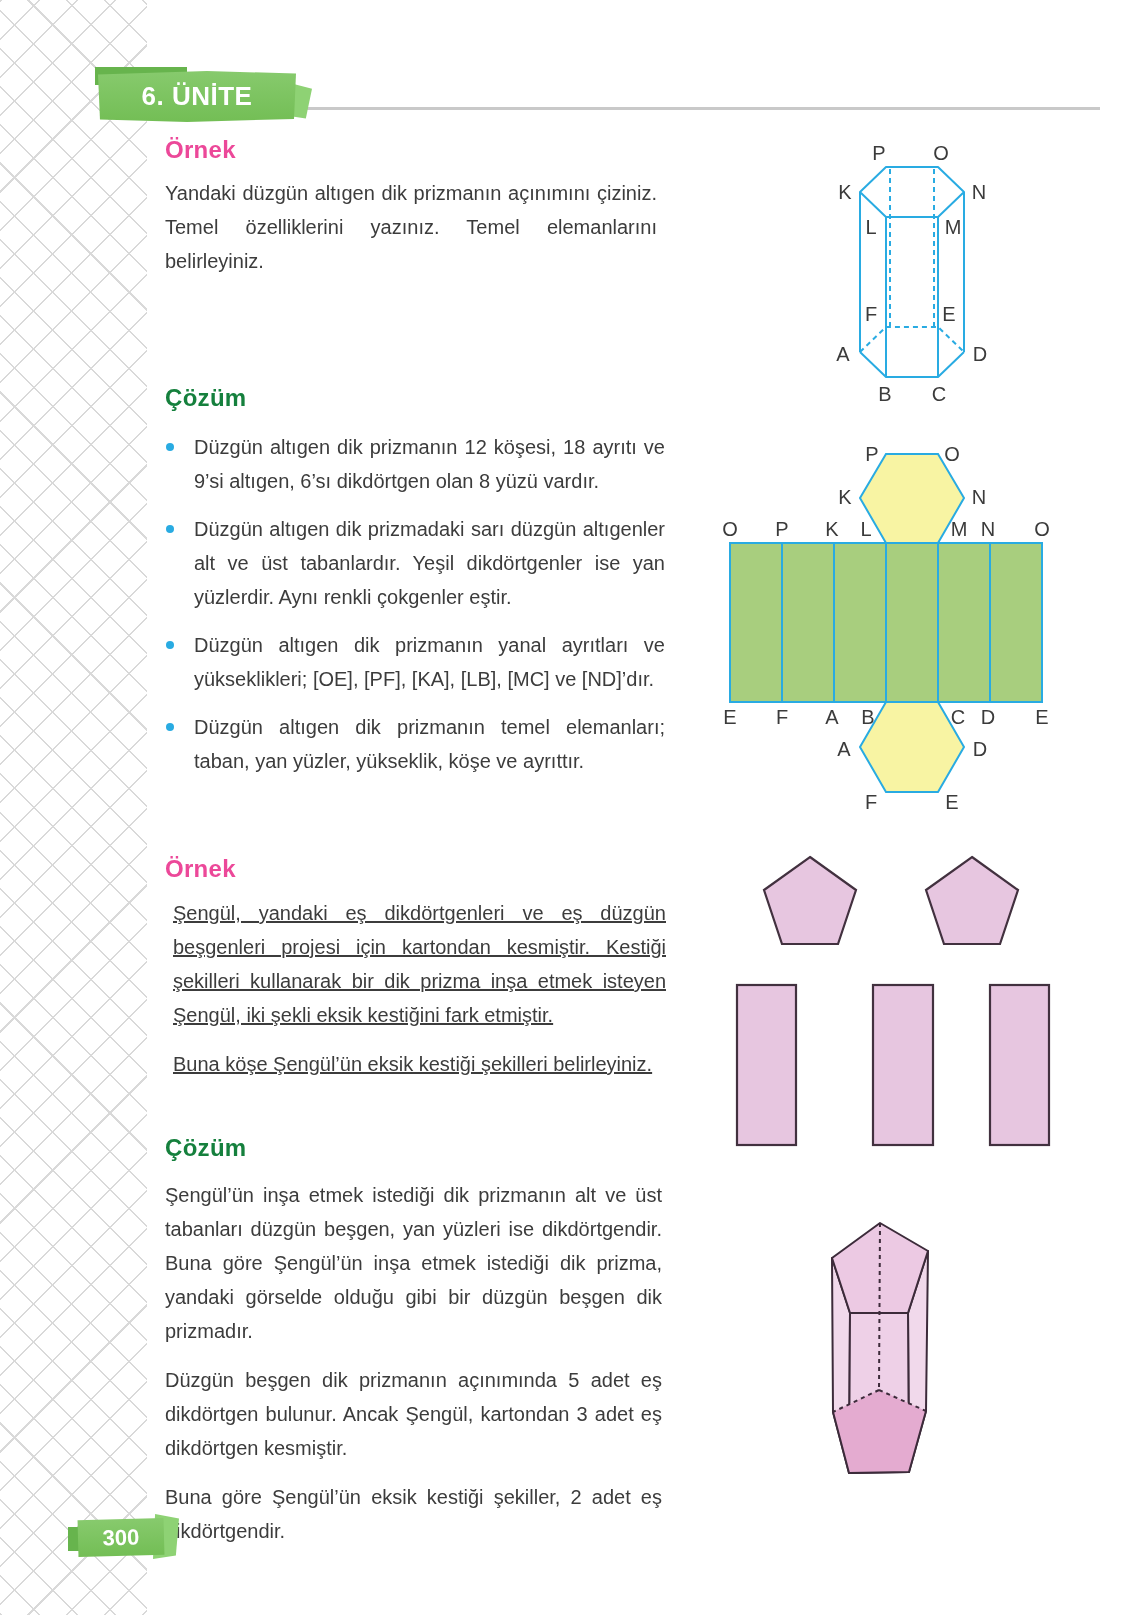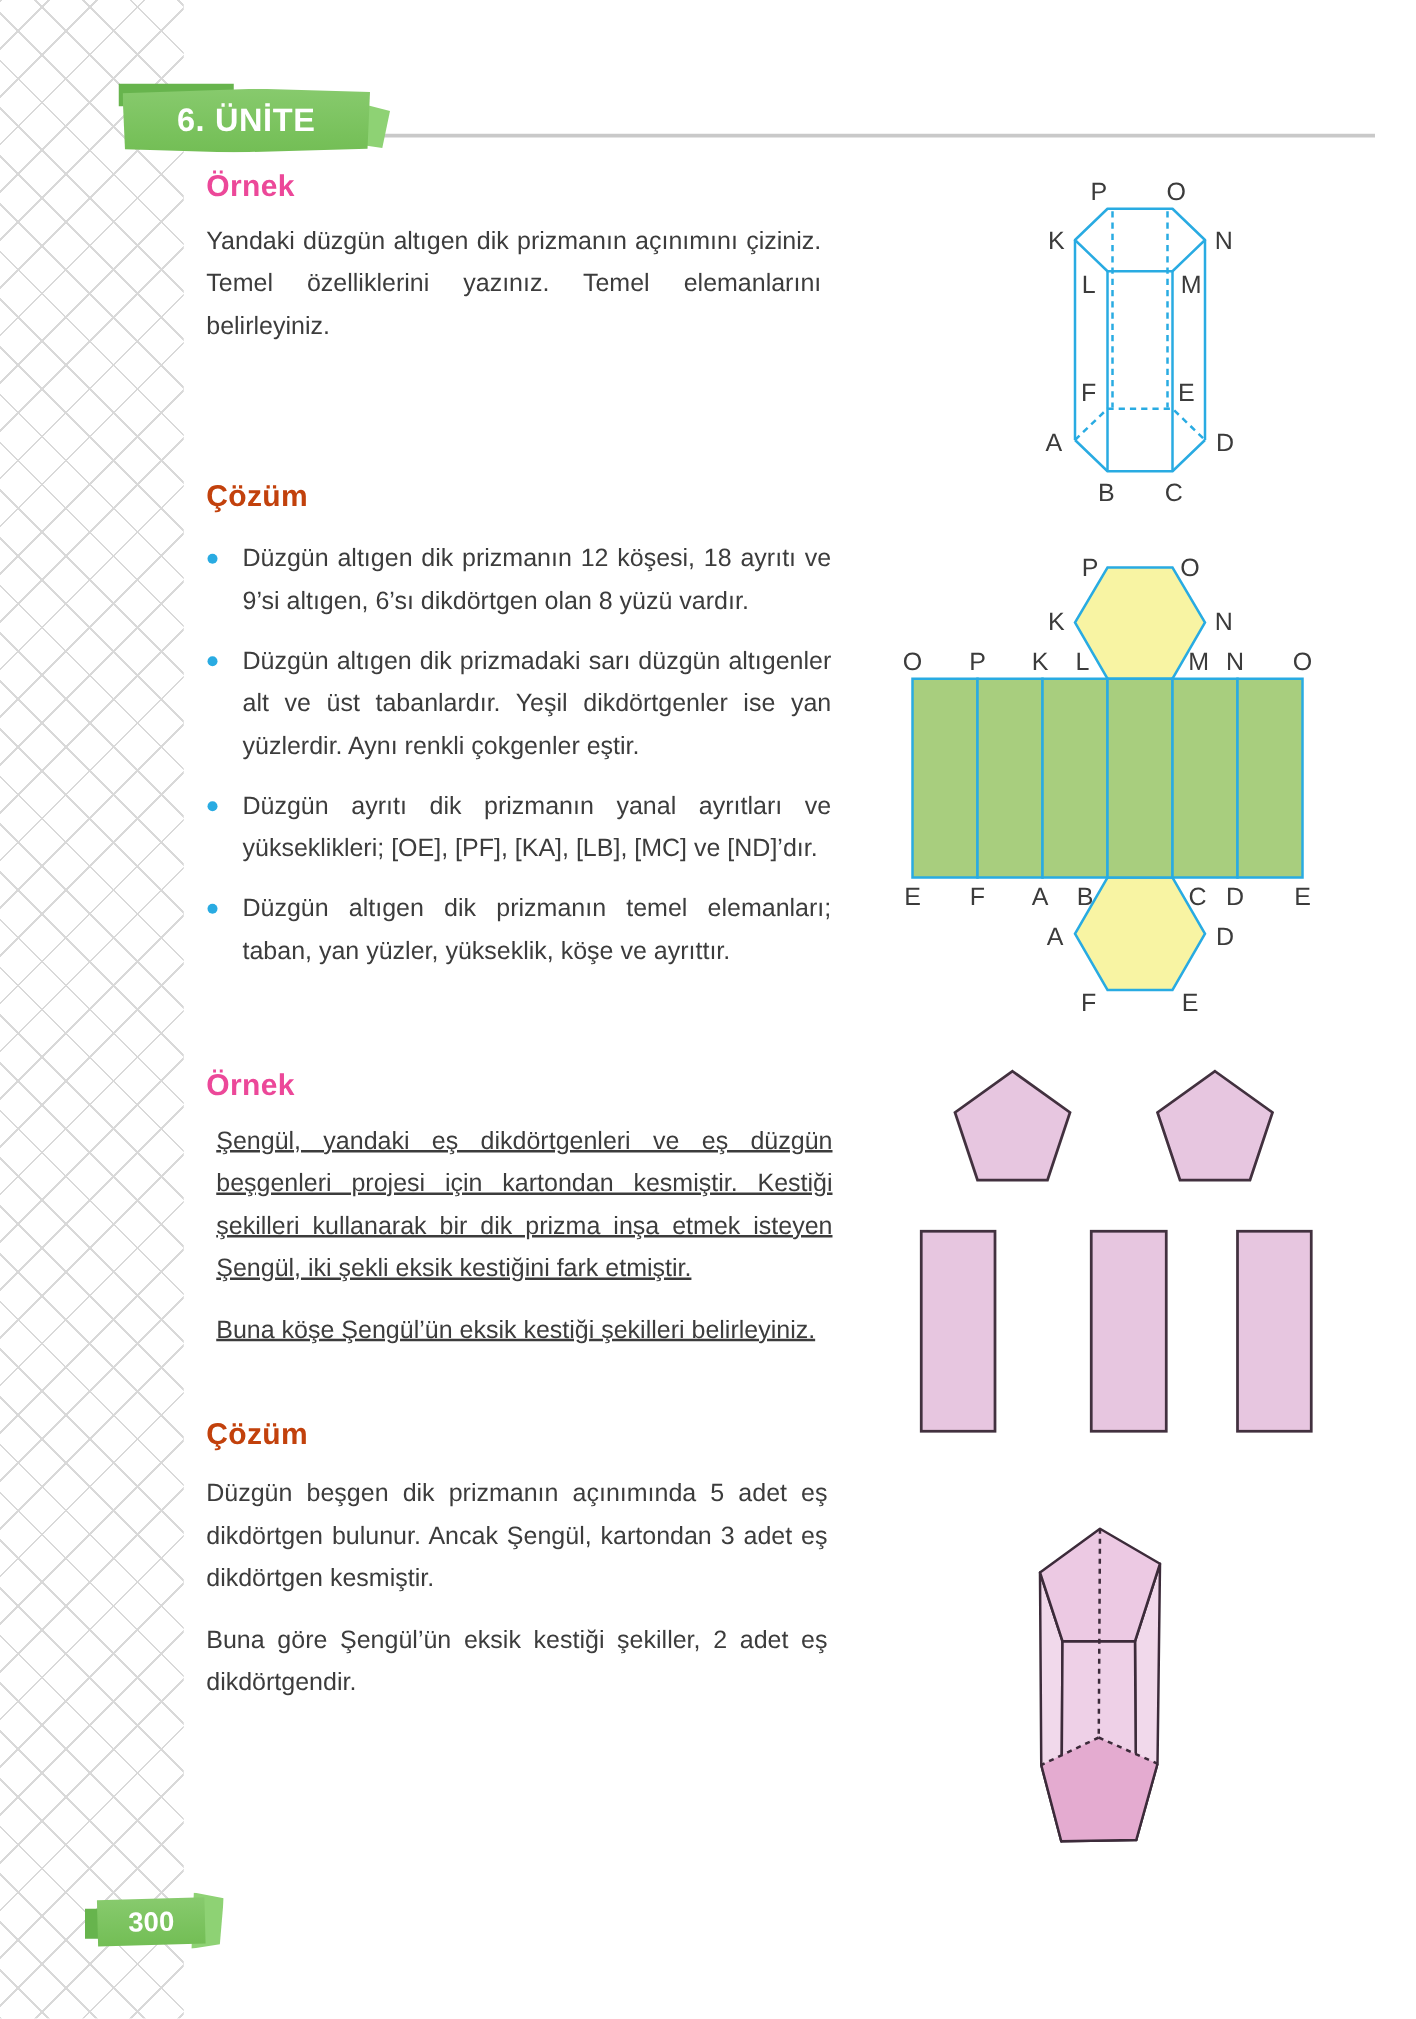--- a/index.html
+++ b/index.html
@@ -22,21 +22,21 @@
   .unit-badge .fold{right:-16px;top:9px;width:28px;height:40px;clip-path:polygon(0 4%,100% 22%,78% 96%,0 88%);}
   .unit-badge .main{clip-path:polygon(0 7%,55% 0,100% 5%,99% 94%,45% 100%,1% 95%);font-size:26px;letter-spacing:.5px;}
   .page-badge{left:78px;top:1519px;width:86px;height:37px;}
   .page-badge .flap{left:-10px;top:8px;width:16px;height:24px;}
   .page-badge .fold{right:-15px;top:-5px;width:26px;height:45px;clip-path:polygon(8% 0,100% 10%,88% 92%,0 100%);}
   .page-badge .main{transform:rotate(-1.5deg);font-size:22px;}
 
   
   .h{position:absolute;font-weight:700;font-size:24px;letter-spacing:.3px;margin:0;}
   .h.orange{color:#ec4899;}
-  .h.cyan{color:#c2410c;}
+  .h.cyan{color:#15803d;}
   .tblock{position:absolute;font-size:20px;line-height:34px;text-align:justify;}
   .tblock p{margin:0;}
   .tblock p + p{margin-top:15px;}
   .sol-intro{margin:0 0 14px 28px;}
   .bullet-item{display:flex;margin-bottom:14px;}
   .bullet-item .dot{flex:none;width:8px;height:8px;border-radius:50%;background:#29abe2;margin:13px 20px 0 1px;}
   .bullet-item .btxt{flex:1;text-align:justify;}
 
   
   .fig{position:absolute;}
@@ -99,21 +99,21 @@
     <div class="bullet-item">
       <span class="dot"></span>
       <span class="btxt">Düzgün altıgen dik prizmanın 12 köşesi, 18 ayrıtı ve 9’si altıgen, 6’sı dikdörtgen olan 8 yüzü vardır.</span>
     </div>
     <div class="bullet-item">
       <span class="dot"></span>
       <span class="btxt">Düzgün altıgen dik prizmadaki sarı düzgün altıgenler alt ve üst tabanlardır. Yeşil dikdörtgenler ise yan yüzlerdir. Aynı renkli çokgenler eştir.</span>
     </div>
     <div class="bullet-item">
       <span class="dot"></span>
-      <span class="btxt">Düzgün ayrıtı dik prizmanın yanal ayrıtları ve yükseklikleri; [OE], [PF], [KA], [LB], [MC] ve [ND]’dır.</span>
+      <span class="btxt">Düzgün altıgen dik prizmanın yanal ayrıtları ve yükseklikleri; [OE], [PF], [KA], [LB], [MC] ve [ND]’dır.</span>
     </div>
     <div class="bullet-item">
       <span class="dot"></span>
       <span class="btxt">Düzgün altıgen dik prizmanın temel elemanları; taban, yan yüzler, yükseklik, köşe ve ayrıttır.</span>
     </div>
   </div>
 
   <svg class="fig" style="left:700px;top:423px;width:360px;height:390px;" viewBox="700 423 360 390">
     <polygon class="net-hex" points="886,454 938,454 964,498 938,543 886,543 860,498" fill="#f8f4a3"></polygon>
     <polygon class="net-hex" points="886,702 938,702 964,747 938,792 886,792 860,747" fill="#f8f4a3"></polygon>
@@ -156,20 +156,21 @@
   <svg class="fig" style="left:700px;top:840px;width:400px;height:310px;" viewBox="700 840 400 310">
     <polygon class="cut" points="810,857 856,890 838,944 782,944 764,890" fill="#e7c6e0"></polygon>
     <polygon class="cut" points="972,857 1018,890 1000,944 944,944 926,890" fill="#e7c6e0"></polygon>
     <rect class="cut" x="737" y="985" width="59" height="160" fill="#e7c6e0"></rect>
     <rect class="cut" x="873" y="985" width="60" height="160" fill="#e7c6e0"></rect>
     <rect class="cut" x="990" y="985" width="59" height="160" fill="#e7c6e0"></rect>
   </svg>
 
   <h2 class="h cyan" style="left:165px;top:1134px;">Çözüm</h2>
   <div class="tblock" style="left:165px;top:1178px;width:497px;">
+    <p>Şengül’ün inşa etmek istediği dik prizmanın alt ve üst tabanları düzgün beşgen, yan yüzleri ise dikdörtgendir. Buna göre Şengül’ün inşa etmek istediği dik prizma, yandaki görselde olduğu gibi bir düzgün beşgen dik prizmadır.</p>
     <p>Düzgün beşgen dik prizmanın açınımında 5 adet eş dikdörtgen bulunur. Ancak Şengül, kartondan 3 adet eş dikdörtgen kesmiştir.</p>
     <p>Buna göre Şengül’ün eksik kestiği şekiller, 2 adet eş dikdörtgendir.</p>
   </div>
 
   <svg class="fig" style="left:795px;top:1205px;width:160px;height:280px;" viewBox="795 1205 160 280">
     <polygon class="pp" points="832,1258 850,1313 849,1473 833,1412" fill="#f1d9eb"></polygon>
     <polygon class="pp" points="928,1251 908,1313 909,1472 926,1411" fill="#f1d9eb"></polygon>
     <polygon class="pp" points="850,1313 908,1313 909,1472 849,1473" fill="#eed0e7"></polygon>
     <polygon points="833,1412 879,1390 926,1411 909,1472 849,1473" fill="#e4abd0"></polygon>
     <polygon class="pp" points="880,1223 928,1251 908,1313 850,1313 832,1258" fill="#ecc9e3"></polygon>

